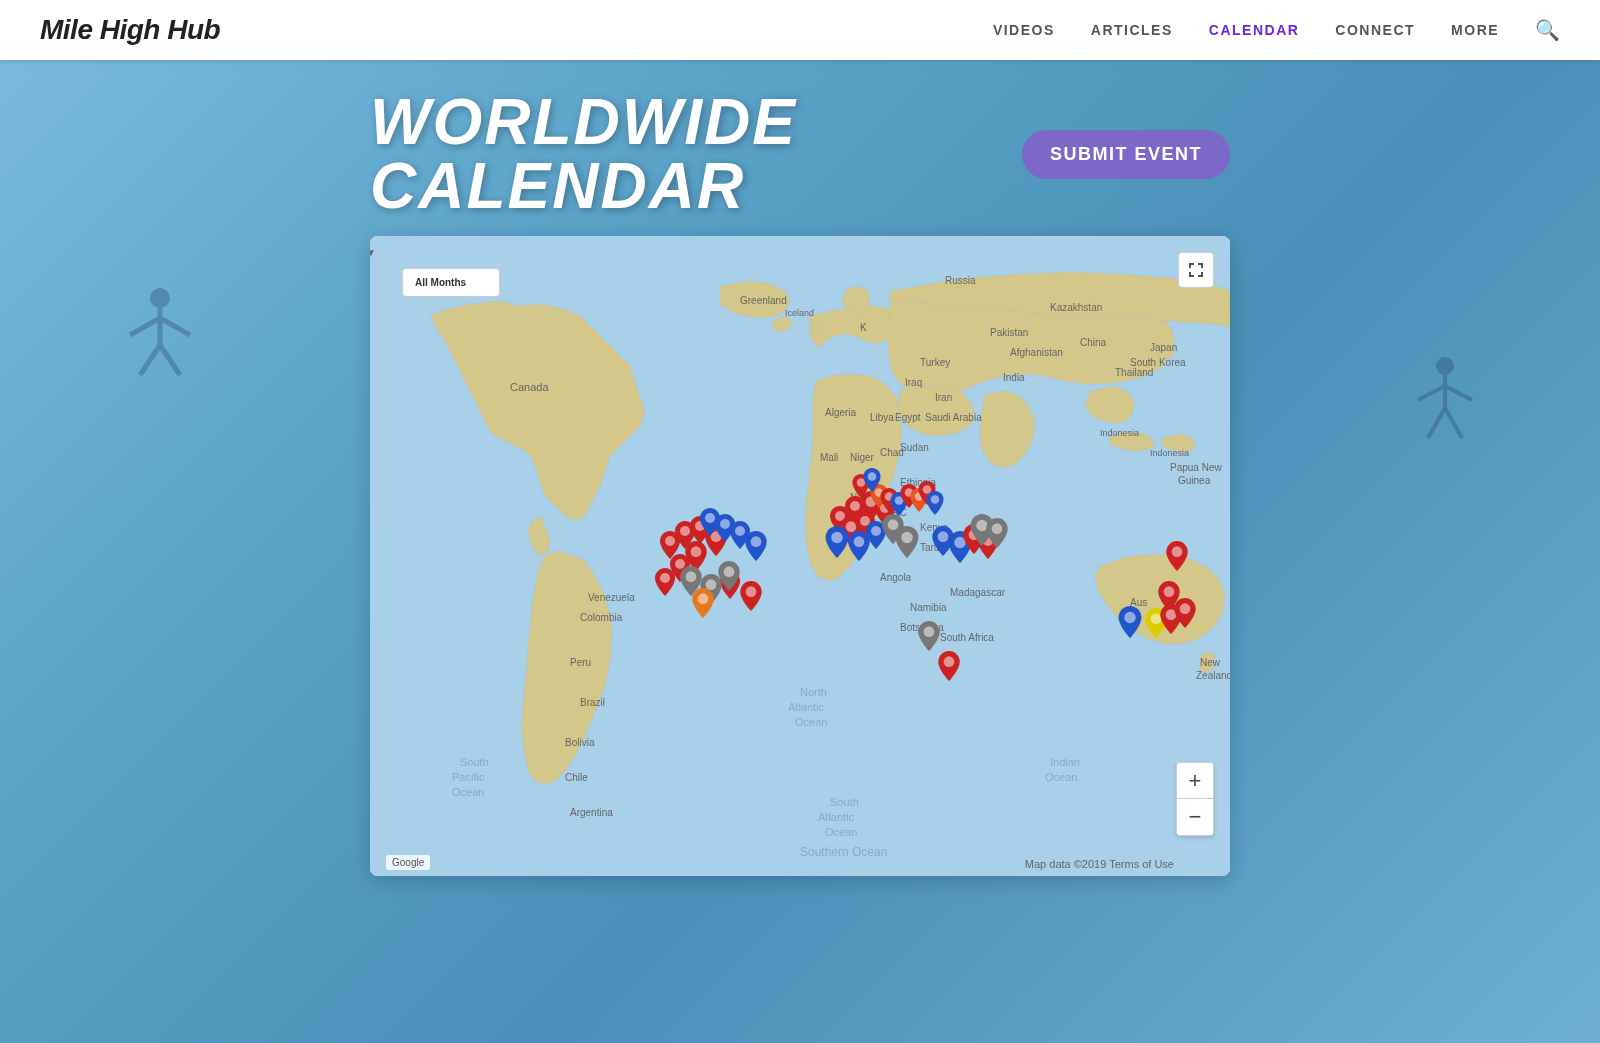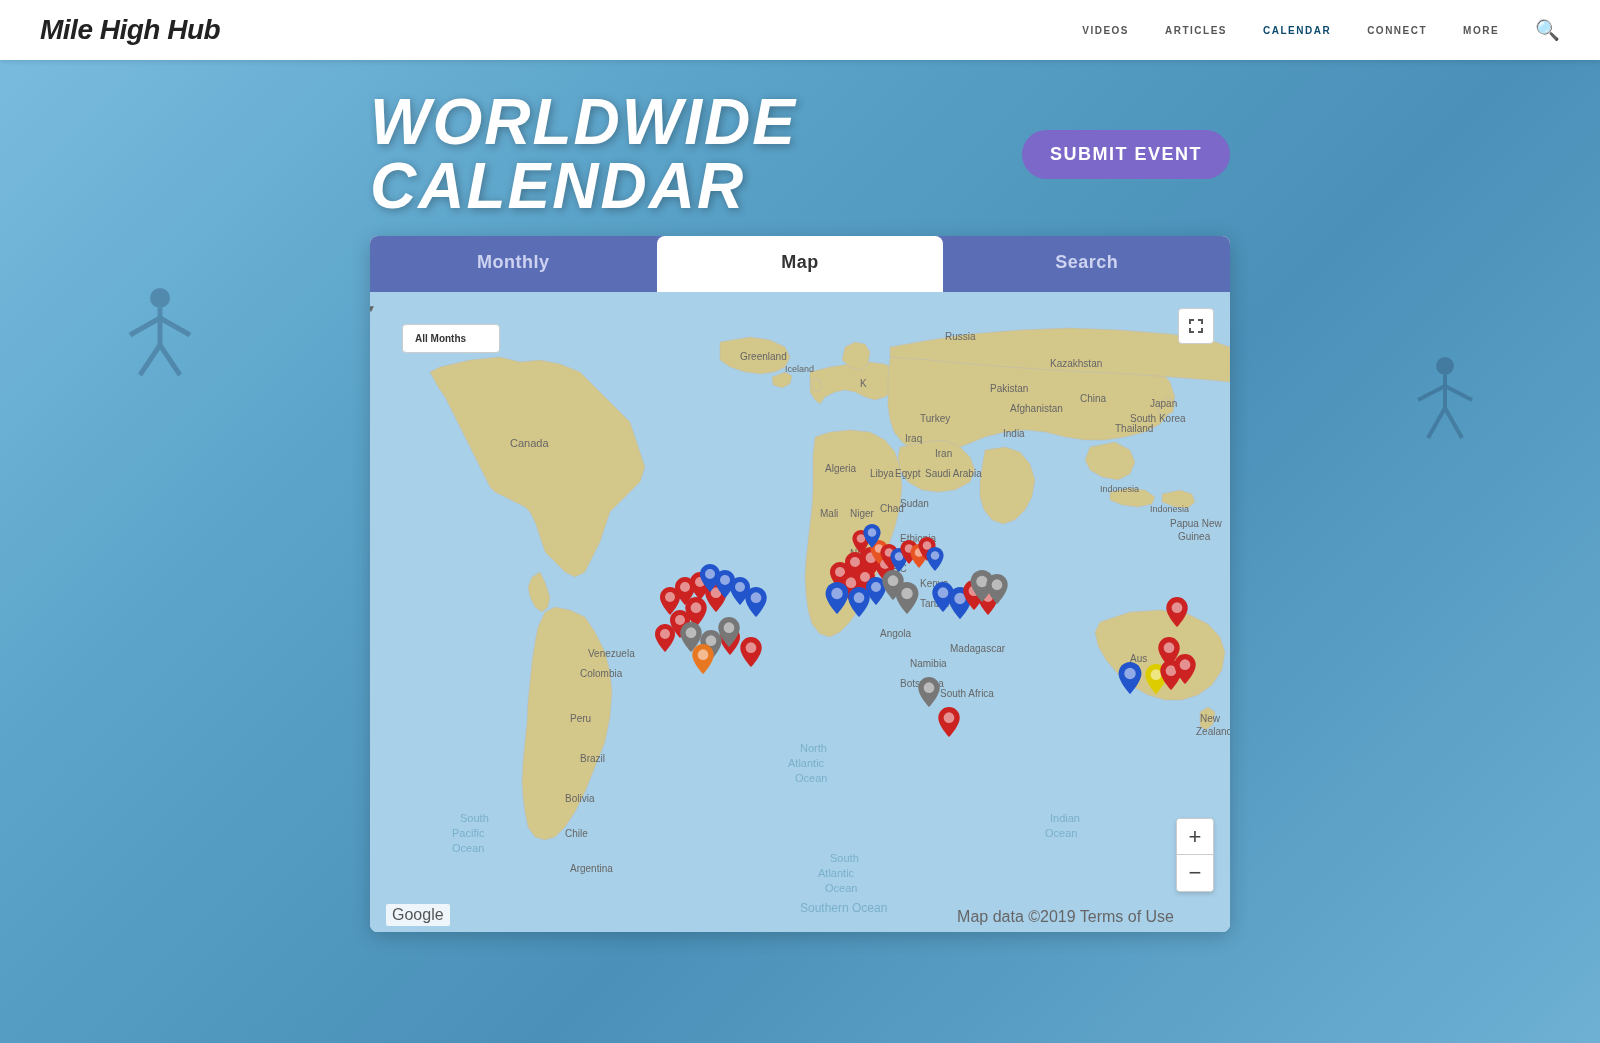--- a/index.html
+++ b/index.html
@@ -58,30 +58,30 @@
       color: #222;
       font-style: italic;
       letter-spacing: -0.5px;
     }
     .header-nav {
       display: flex;
       align-items: center;
       gap: 36px;
     }
     .nav-item {
-      font-size: 10px;
+      font-size: 14px;
       font-weight: 700;
       letter-spacing: 1.5px;
       color: #555;
       text-decoration: none;
       text-transform: uppercase;
       cursor: pointer;
     }
     .nav-item.active {
-      color: #0c4a6e;
+      color: #6d28d9;
     }
     .nav-search-icon {
       font-size: 20px;
       color: #444;
       cursor: pointer;
     }
 
     
     .main-content {
       position: relative;
@@ -246,31 +246,31 @@
     }
     .zoom-btn:last-child {
       border-bottom: none;
     }
 
     
     .map-attribution {
       position: absolute;
       bottom: 6px;
       left: 16px;
-      font-size: 16px;
+      font-size: 10px;
       color: #555;
       background: rgba(255,255,255,0.8);
       padding: 2px 6px;
       border-radius: 2px;
     }
     .map-attribution-right {
       position: absolute;
       bottom: 6px;
       right: 56px;
-      font-size: 16px;
+      font-size: 11px;
       color: #666;
     }
 
     
     .world-map-svg {
       position: absolute;
       inset: 0;
       width: 100%;
       height: 100%;
     }
@@ -325,25 +325,20 @@
 
 <div class="main-content">
 
   <div class="title-row">
     <h1 class="page-title">WORLDWIDE CALENDAR</h1>
     <button class="submit-event-btn">SUBMIT EVENT</button>
   </div>
 
   <div class="calendar-container">
 
-    <div class="tabs">
-      <div class="tab">Monthly</div>
-      <div class="tab active">Map</div>
-      <div class="tab">Search</div>
-    </div>
 
     <div class="map-area">
 
       <svg class="world-map-svg" viewBox="0 0 860 640" xmlns="http://www.w3.org/2000/svg">
 
         <rect width="860" height="640" fill="#a8d0e8"></rect>
 
         <text x="90" y="530" font-size="11" fill="#7ab0cc" font-family="Arial" font-weight="500">South</text>
         <text x="82" y="545" font-size="11" fill="#7ab0cc" font-family="Arial" font-weight="500">Pacific</text>
         <text x="82" y="560" font-size="11" fill="#7ab0cc" font-family="Arial" font-weight="500">Ocean</text>

